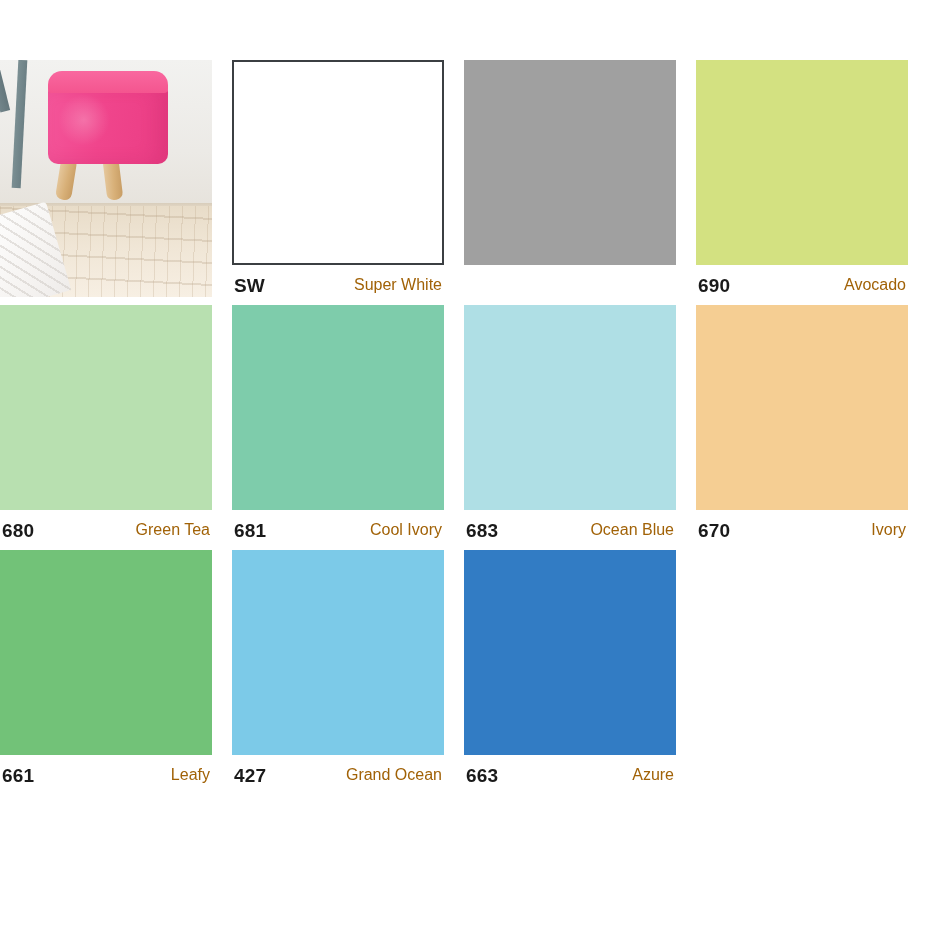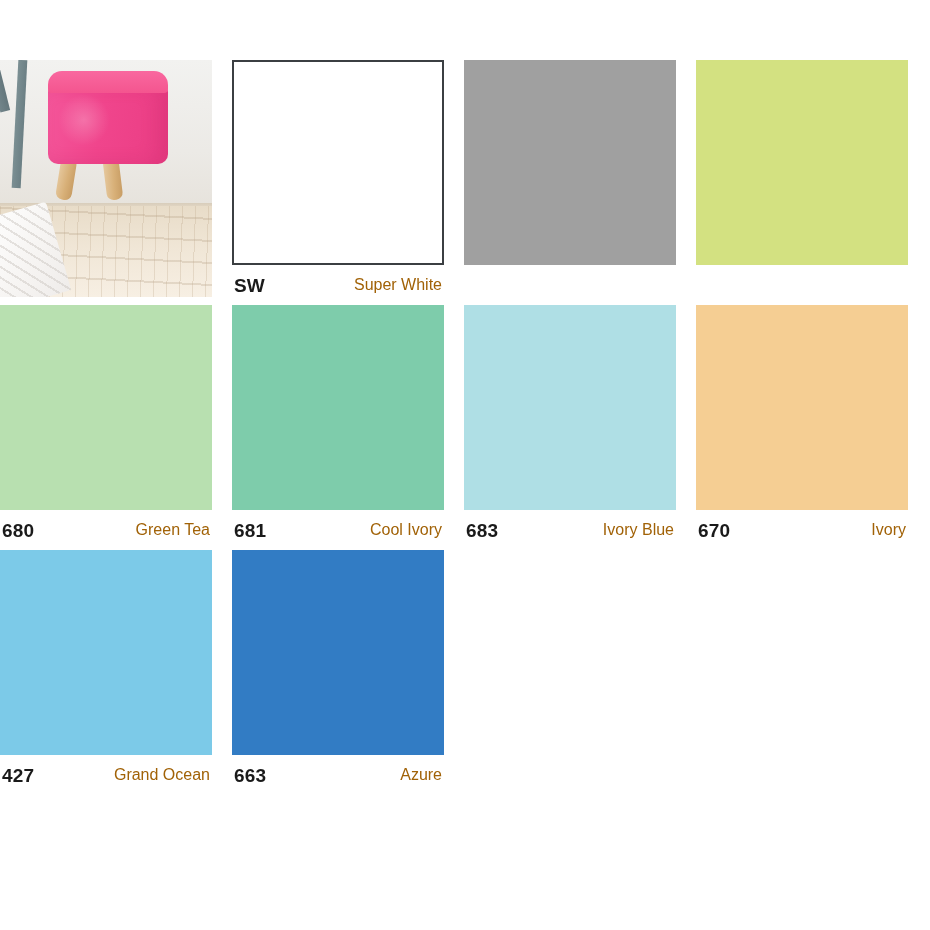--- a/index.html
+++ b/index.html
@@ -238,20 +238,24 @@
 
     <div class="cell">
       <div class="cell-inner">
         <div class="swatch" style="background-color: rgb(160, 160, 160);"></div>
       </div>
     </div>
 
     <div class="cell">
       <div class="cell-inner">
         <div class="swatch" style="background-color: rgb(211, 225, 129);"></div>
+        <div class="label-row">
+          <span class="code">690</span>
+          <span class="name">Avocado</span>
+        </div>
       </div>
     </div>
 
     <div class="cell">
       <div class="cell-inner">
         <div class="swatch" style="background-color: rgb(184, 224, 176);"></div>
         <div class="label-row">
           <span class="code">680</span>
           <span class="name">Green Tea</span>
         </div>
@@ -266,35 +270,44 @@
           <span class="name">Cool Ivory</span>
         </div>
       </div>
     </div>
 
     <div class="cell">
       <div class="cell-inner">
         <div class="swatch" style="background-color: rgb(175, 223, 229);"></div>
         <div class="label-row">
           <span class="code">683</span>
-          <span class="name">Ivory Blue</span>
+          <span class="name">Ocean Blue</span>
         </div>
       </div>
     </div>
 
     <div class="cell">
       <div class="cell-inner">
         <div class="swatch" style="background-color: rgb(245, 206, 147);"></div>
         <div class="label-row">
           <span class="code">670</span>
           <span class="name">Ivory</span>
         </div>
       </div>
     </div>
 
+    <div class="cell">
+      <div class="cell-inner">
+        <div class="swatch" style="background-color: rgb(114, 194, 120);"></div>
+        <div class="label-row">
+          <span class="code">661</span>
+          <span class="name">Leafy</span>
+        </div>
+      </div>
+    </div>
 
     <div class="cell">
       <div class="cell-inner">
         <div class="swatch" style="background-color: rgb(124, 202, 232);"></div>
         <div class="label-row">
           <span class="code">427</span>
           <span class="name">Grand Ocean</span>
         </div>
       </div>
     </div>

